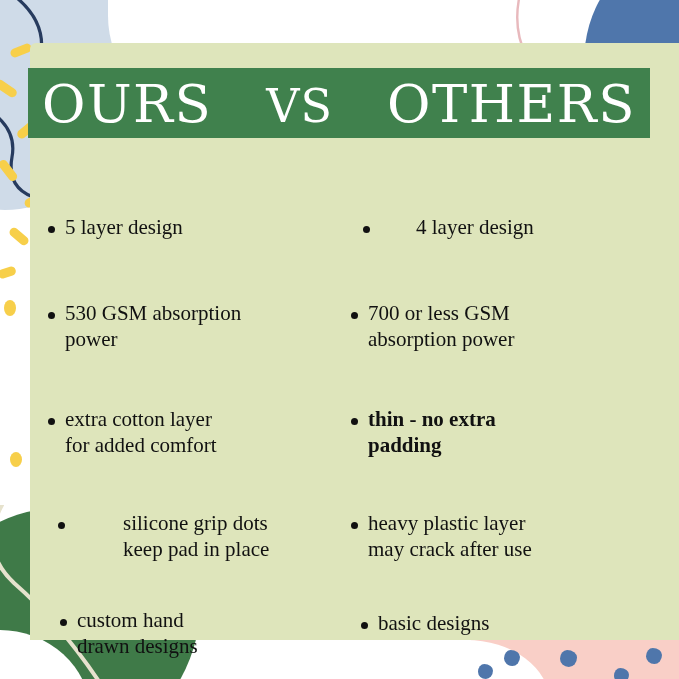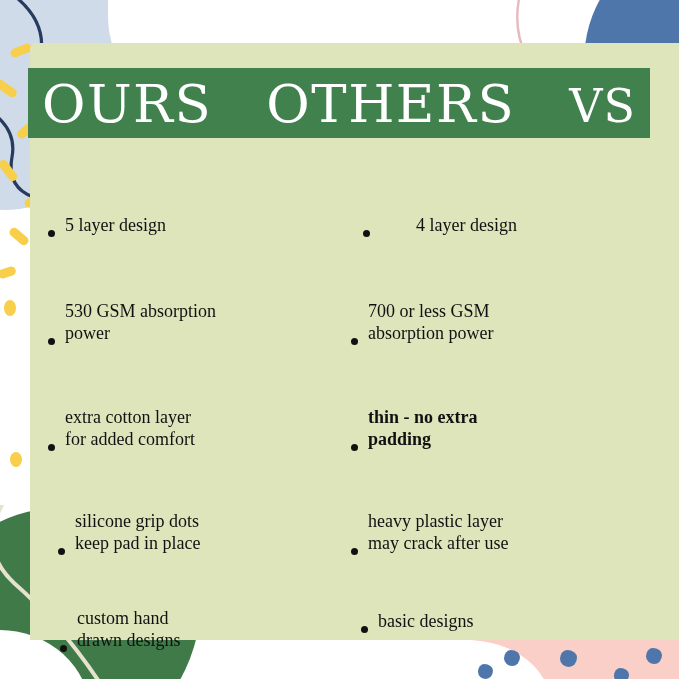--- a/index.html
+++ b/index.html
@@ -168,23 +168,23 @@
     flex: 1 1 50%;
     position: relative;
     box-sizing: border-box;
   }
   .col-left  { padding-left: 18px; }
   .col-right { padding-left: 12px; }
 
   .bullet-item {
     position: absolute;
     display: flex;
-    align-items: flex-end;
+    align-items: flex-start;
     font-family: "Liberation Serif", "DejaVu Serif", serif;
-    font-size: 18px;
+    font-size: 21px;
     line-height: 1.22;
     color: #111111;
     white-space: pre-line;
   }
   .bullet-dot {
     flex: 0 0 auto;
     width: 7px; height: 7px;
     border-radius: 50%;
     background: #111111;
     margin-right: 10px;
@@ -248,34 +248,34 @@
 
   <div class="deco yellow-dot" style="left:4px;  top:300px; width:12px; height:16px; border-radius:50%;"></div>
   <div class="deco yellow-dot" style="left:32px; top:416px; width:14px; height:18px; border-radius:50%;"></div>
   <div class="deco yellow-dot" style="left:10px; top:452px; width:12px; height:15px; border-radius:50%;"></div>
 
   <div id="card">
 
     <div id="title-band">
       <div class="title-row">
         <span class="title-word">OURS</span>
+        <span class="title-word vs">VS</span>
         <span class="title-word">OTHERS</span>
-        <span class="title-word vs">VS</span>
       </div>
     </div>
 
     <div class="cols">
 
       <div class="col col-left" id="col-ours">
           <div class="bullet-item" style="top: 62px; left: 18px;"><span class="bullet-dot"></span><span class="bullet-text">5 layer design</span></div>
           <div class="bullet-item" style="top: 148px; left: 18px;"><span class="bullet-dot"></span><span class="bullet-text">530 GSM absorption
 power</span></div>
           <div class="bullet-item" style="top: 254px; left: 18px;"><span class="bullet-dot"></span><span class="bullet-text">extra cotton layer
 for added comfort</span></div>
-          <div class="bullet-item" style="top: 358px; left: 28px;"><span class="bullet-dot"></span><span class="bullet-text">silicone grip dots
+          <div class="bullet-item" style="top: 358px; left: 28px; gap: 48px;"><span class="bullet-dot"></span><span class="bullet-text">silicone grip dots
 keep pad in place</span></div>
           <div class="bullet-item" style="top: 455px; left: 30px;"><span class="bullet-dot"></span><span class="bullet-text">custom hand
 drawn designs</span></div>
         </div>
       <div class="col col-right" id="col-others">
           <div class="bullet-item" style="top: 62px; left: 24px; gap: 36px;"><span class="bullet-dot"></span><span class="bullet-text">4  layer design</span></div>
           <div class="bullet-item" style="top: 148px; left: 12px;"><span class="bullet-dot"></span><span class="bullet-text">700 or less GSM
 absorption power</span></div>
           <div class="bullet-item" style="top: 254px; left: 12px; font-weight: bold;"><span class="bullet-dot"></span><span class="bullet-text">thin - no extra
 padding</span></div>

